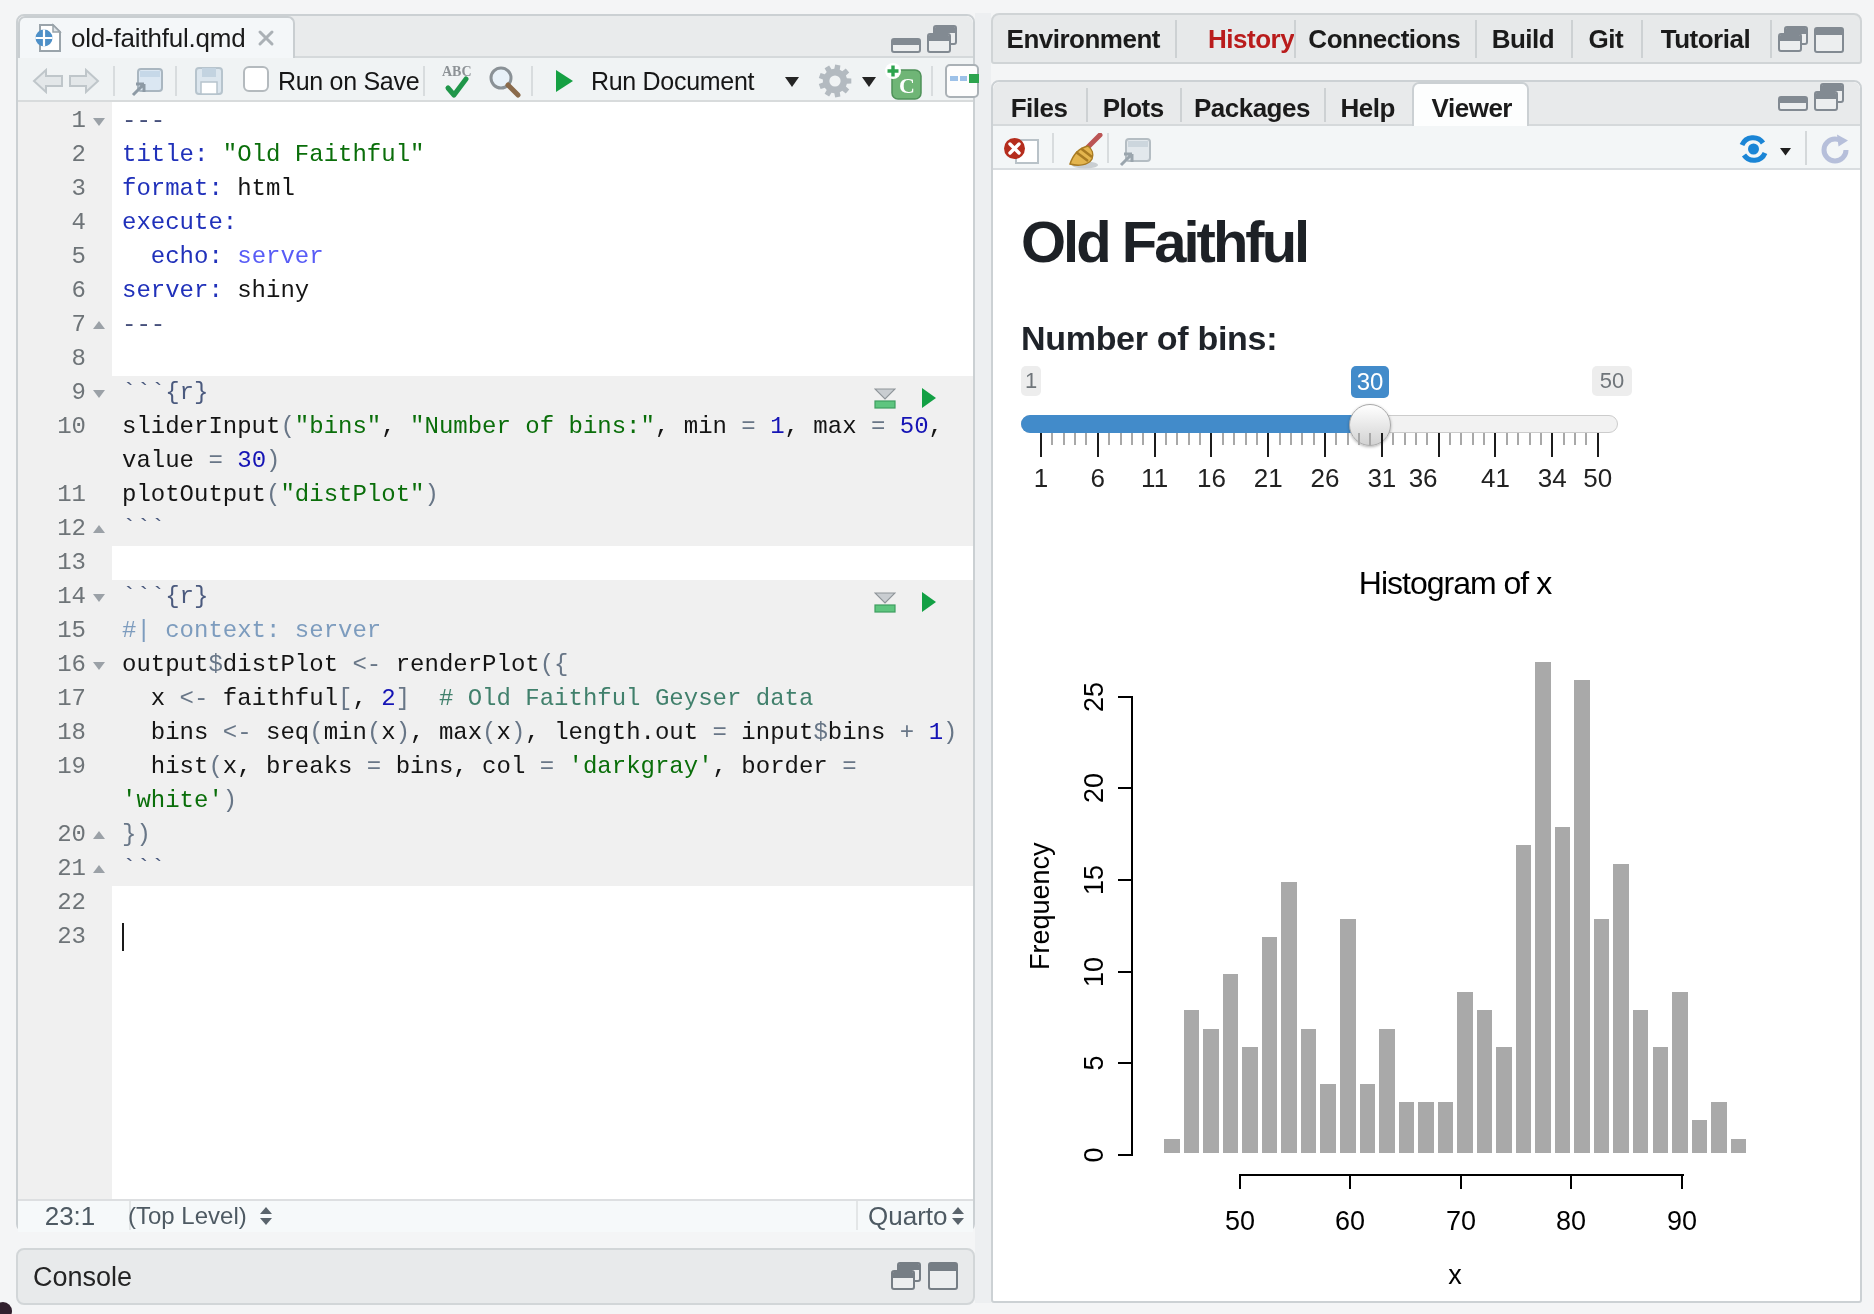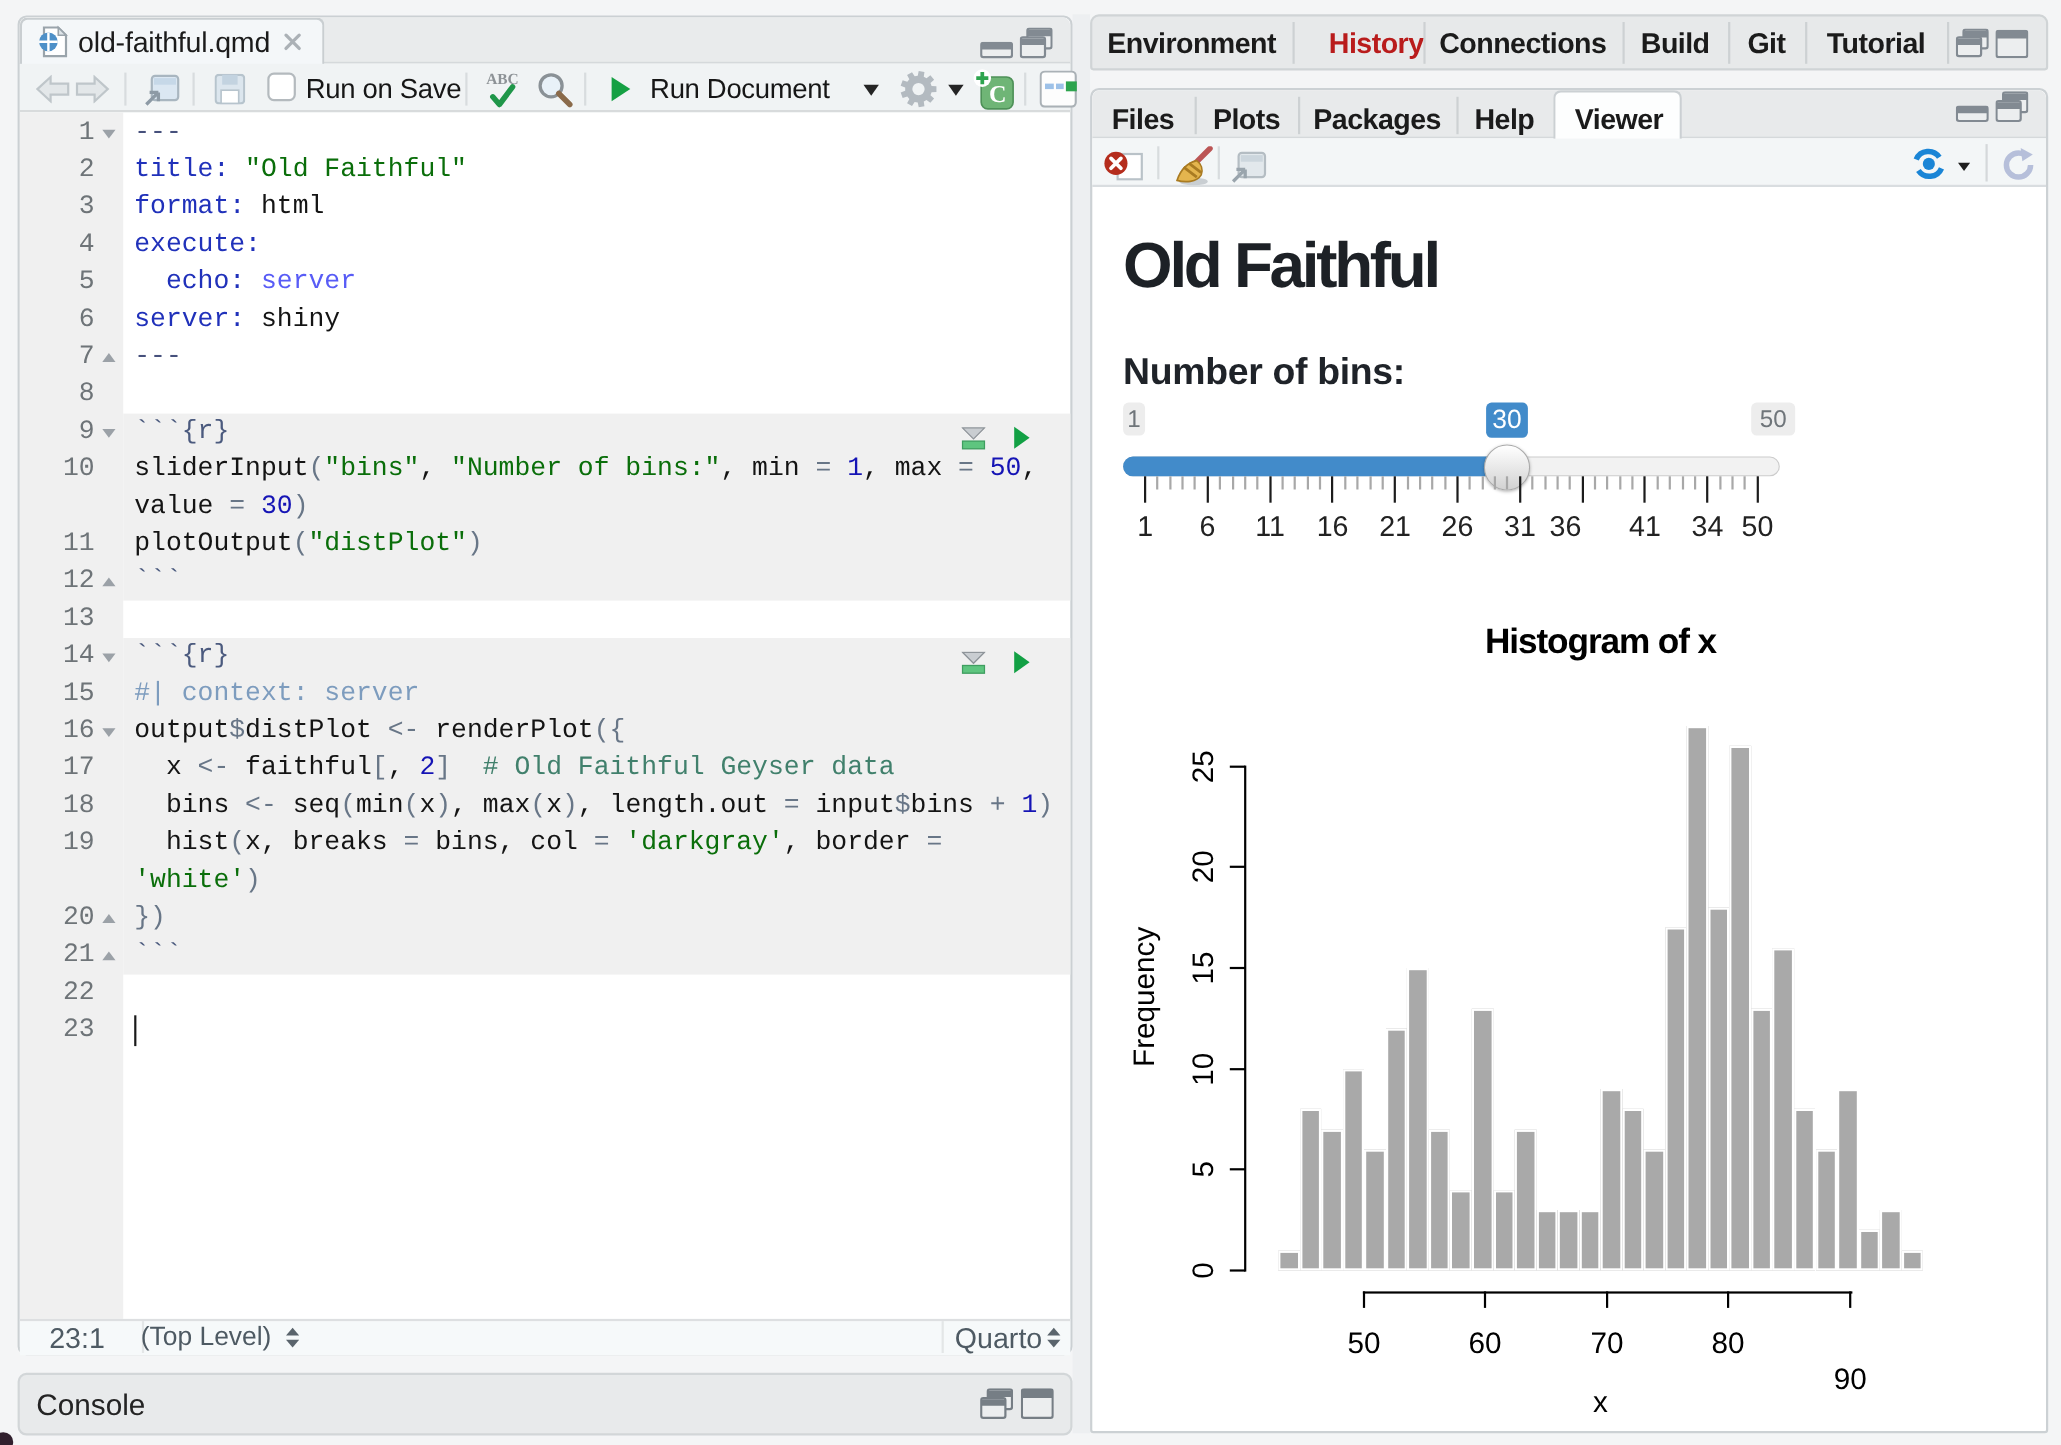--- a/index.html
+++ b/index.html
@@ -346,21 +346,21 @@
 <div class="abs" style="left:1067.808px;top:463px;width:60px;height:30px;white-space:nowrap;font-size:26px;line-height:30px;color:#222;text-align:center;">6</div>
 <div class="abs" style="left:1124.616px;top:463px;width:60px;height:30px;white-space:nowrap;font-size:26px;line-height:30px;color:#222;text-align:center;">11</div>
 <div class="abs" style="left:1181.424px;top:463px;width:60px;height:30px;white-space:nowrap;font-size:26px;line-height:30px;color:#222;text-align:center;">16</div>
 <div class="abs" style="left:1238.232px;top:463px;width:60px;height:30px;white-space:nowrap;font-size:26px;line-height:30px;color:#222;text-align:center;">21</div>
 <div class="abs" style="left:1295.04px;top:463px;width:60px;height:30px;white-space:nowrap;font-size:26px;line-height:30px;color:#222;text-align:center;">26</div>
 <div class="abs" style="left:1351.848px;top:463px;width:60px;height:30px;white-space:nowrap;font-size:26px;line-height:30px;color:#222;text-align:center;">31</div>
 <div class="abs" style="left:1408.656px;top:463px;width:60px;height:30px;white-space:nowrap;font-size:26px;line-height:30px;color:#222;text-align:left;">36</div>
 <div class="abs" style="left:1465.464px;top:463px;width:60px;height:30px;white-space:nowrap;font-size:26px;line-height:30px;color:#222;text-align:center;">41</div>
 <div class="abs" style="left:1522.272px;top:463px;width:60px;height:30px;white-space:nowrap;font-size:26px;line-height:30px;color:#222;text-align:center;">34</div>
 <div class="abs" style="left:1567.7184px;top:463px;width:60px;height:30px;white-space:nowrap;font-size:26px;line-height:30px;color:#222;text-align:center;">50</div>
-<div class="abs" style="left:1155px;top:565px;width:600px;height:36px;white-space:nowrap;font-size:32px;line-height:36px;font-weight:bold;letter-spacing:-1px;color:#000;text-align:center;">Histogram of x</div>
+<div class="abs" style="left:1155px;top:565px;width:600px;height:36px;white-space:nowrap;font-size:32px;line-height:36px;font-weight:normal;letter-spacing:-1px;color:#000;text-align:center;">Histogram of x</div>
 <div class="abs" style="left:1131px;top:696px;width:2px;height:460px;background:#000;"></div>
 <div class="abs" style="left:1118px;top:1154px;width:14px;height:2px;background:#000;"></div>
 <div class="abs" style="left:1034px;top:1140px;width:120px;height:30px;font-size:27px;line-height:30px;color:#000;text-align:center;transform:rotate(-90deg) translateX(0px);transform-origin:center;">0</div>
 <div class="abs" style="left:1118px;top:1062px;width:14px;height:2px;background:#000;"></div>
 <div class="abs" style="left:1034px;top:1048px;width:120px;height:30px;font-size:27px;line-height:30px;color:#000;text-align:center;transform:rotate(-90deg) translateX(0px);transform-origin:center;">5</div>
 <div class="abs" style="left:1118px;top:971px;width:14px;height:2px;background:#000;"></div>
 <div class="abs" style="left:1034px;top:957px;width:120px;height:30px;font-size:27px;line-height:30px;color:#000;text-align:center;transform:rotate(-90deg) translateX(0px);transform-origin:center;">10</div>
 <div class="abs" style="left:1118px;top:879px;width:14px;height:2px;background:#000;"></div>
 <div class="abs" style="left:1034px;top:865px;width:120px;height:30px;font-size:27px;line-height:30px;color:#000;text-align:center;transform:rotate(-90deg) translateX(0px);transform-origin:center;">15</div>
 <div class="abs" style="left:1118px;top:787px;width:14px;height:2px;background:#000;"></div>
@@ -371,21 +371,21 @@
 <div class="abs" style="left:1239px;top:1174px;width:445px;height:2px;background:#000;"></div>
 <div class="abs" style="left:1239px;top:1174px;width:2px;height:15px;background:#000;"></div>
 <div class="abs" style="left:1200px;top:1206px;width:80px;height:30px;white-space:nowrap;font-size:27px;line-height:30px;color:#000;text-align:center;">50</div>
 <div class="abs" style="left:1349px;top:1174px;width:2px;height:15px;background:#000;"></div>
 <div class="abs" style="left:1310px;top:1206px;width:80px;height:30px;white-space:nowrap;font-size:27px;line-height:30px;color:#000;text-align:center;">60</div>
 <div class="abs" style="left:1460px;top:1174px;width:2px;height:15px;background:#000;"></div>
 <div class="abs" style="left:1421px;top:1206px;width:80px;height:30px;white-space:nowrap;font-size:27px;line-height:30px;color:#000;text-align:center;">70</div>
 <div class="abs" style="left:1570px;top:1174px;width:2px;height:15px;background:#000;"></div>
 <div class="abs" style="left:1531px;top:1206px;width:80px;height:30px;white-space:nowrap;font-size:27px;line-height:30px;color:#000;text-align:center;">80</div>
 <div class="abs" style="left:1681px;top:1174px;width:2px;height:15px;background:#000;"></div>
-<div class="abs" style="left:1642px;top:1206px;width:80px;height:30px;white-space:nowrap;font-size:27px;line-height:30px;color:#000;text-align:center;margin-top:33px;">90</div>
+<div class="abs" style="left:1642px;top:1206px;width:80px;height:30px;white-space:nowrap;font-size:27px;line-height:30px;color:#000;text-align:center;">90</div>
 <div class="abs" style="left:1415px;top:1260px;width:80px;height:30px;white-space:nowrap;font-size:27px;line-height:30px;color:#000;text-align:center;">x</div>
 <div class="abs" style="left:1162.2px;top:1136.7px;width:19.53px;height:18.3px;background:#a9a9a9;border:2px solid #ffffff;"></div>
 <div class="abs" style="left:1181.7px;top:1008.3px;width:19.53px;height:146.7px;background:#a9a9a9;border:2px solid #ffffff;"></div>
 <div class="abs" style="left:1201.3px;top:1026.6px;width:19.53px;height:128.4px;background:#a9a9a9;border:2px solid #ffffff;"></div>
 <div class="abs" style="left:1220.8px;top:971.6px;width:19.53px;height:183.4px;background:#a9a9a9;border:2px solid #ffffff;"></div>
 <div class="abs" style="left:1240.3px;top:1045.0px;width:19.53px;height:110.0px;background:#a9a9a9;border:2px solid #ffffff;"></div>
 <div class="abs" style="left:1259.9px;top:935.0px;width:19.53px;height:220.0px;background:#a9a9a9;border:2px solid #ffffff;"></div>
 <div class="abs" style="left:1279.4px;top:880.0px;width:19.53px;height:275.0px;background:#a9a9a9;border:2px solid #ffffff;"></div>
 <div class="abs" style="left:1298.9px;top:1026.6px;width:19.53px;height:128.4px;background:#a9a9a9;border:2px solid #ffffff;"></div>
 <div class="abs" style="left:1318.4px;top:1081.7px;width:19.53px;height:73.3px;background:#a9a9a9;border:2px solid #ffffff;"></div>

